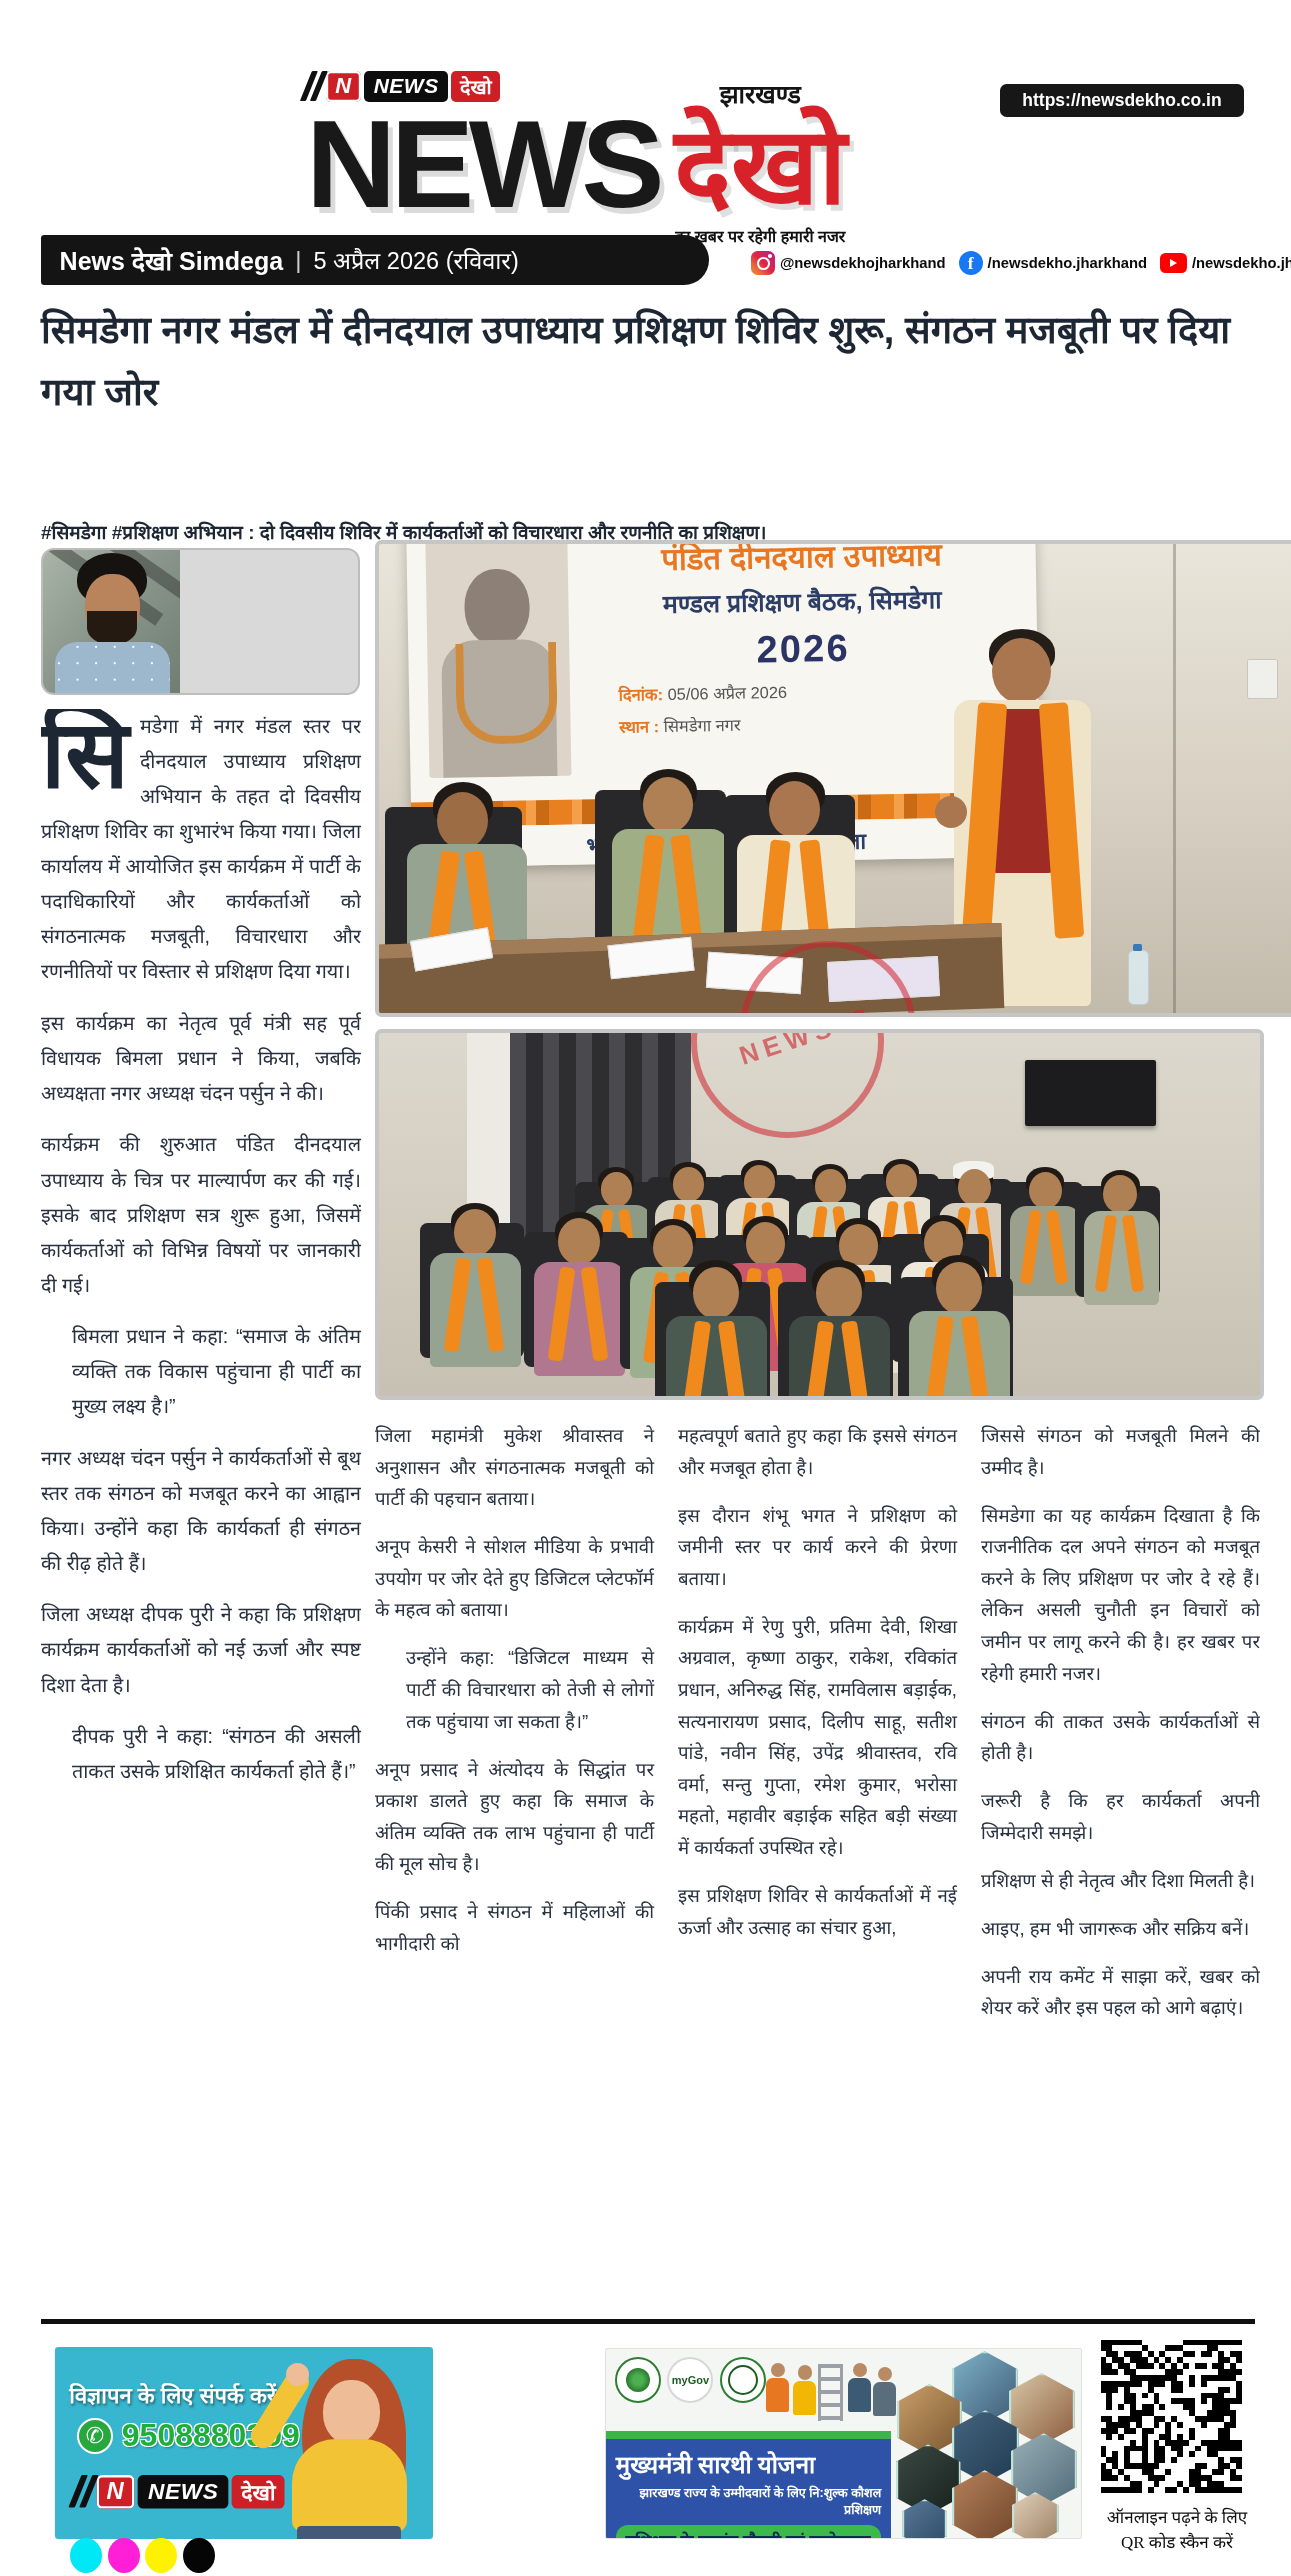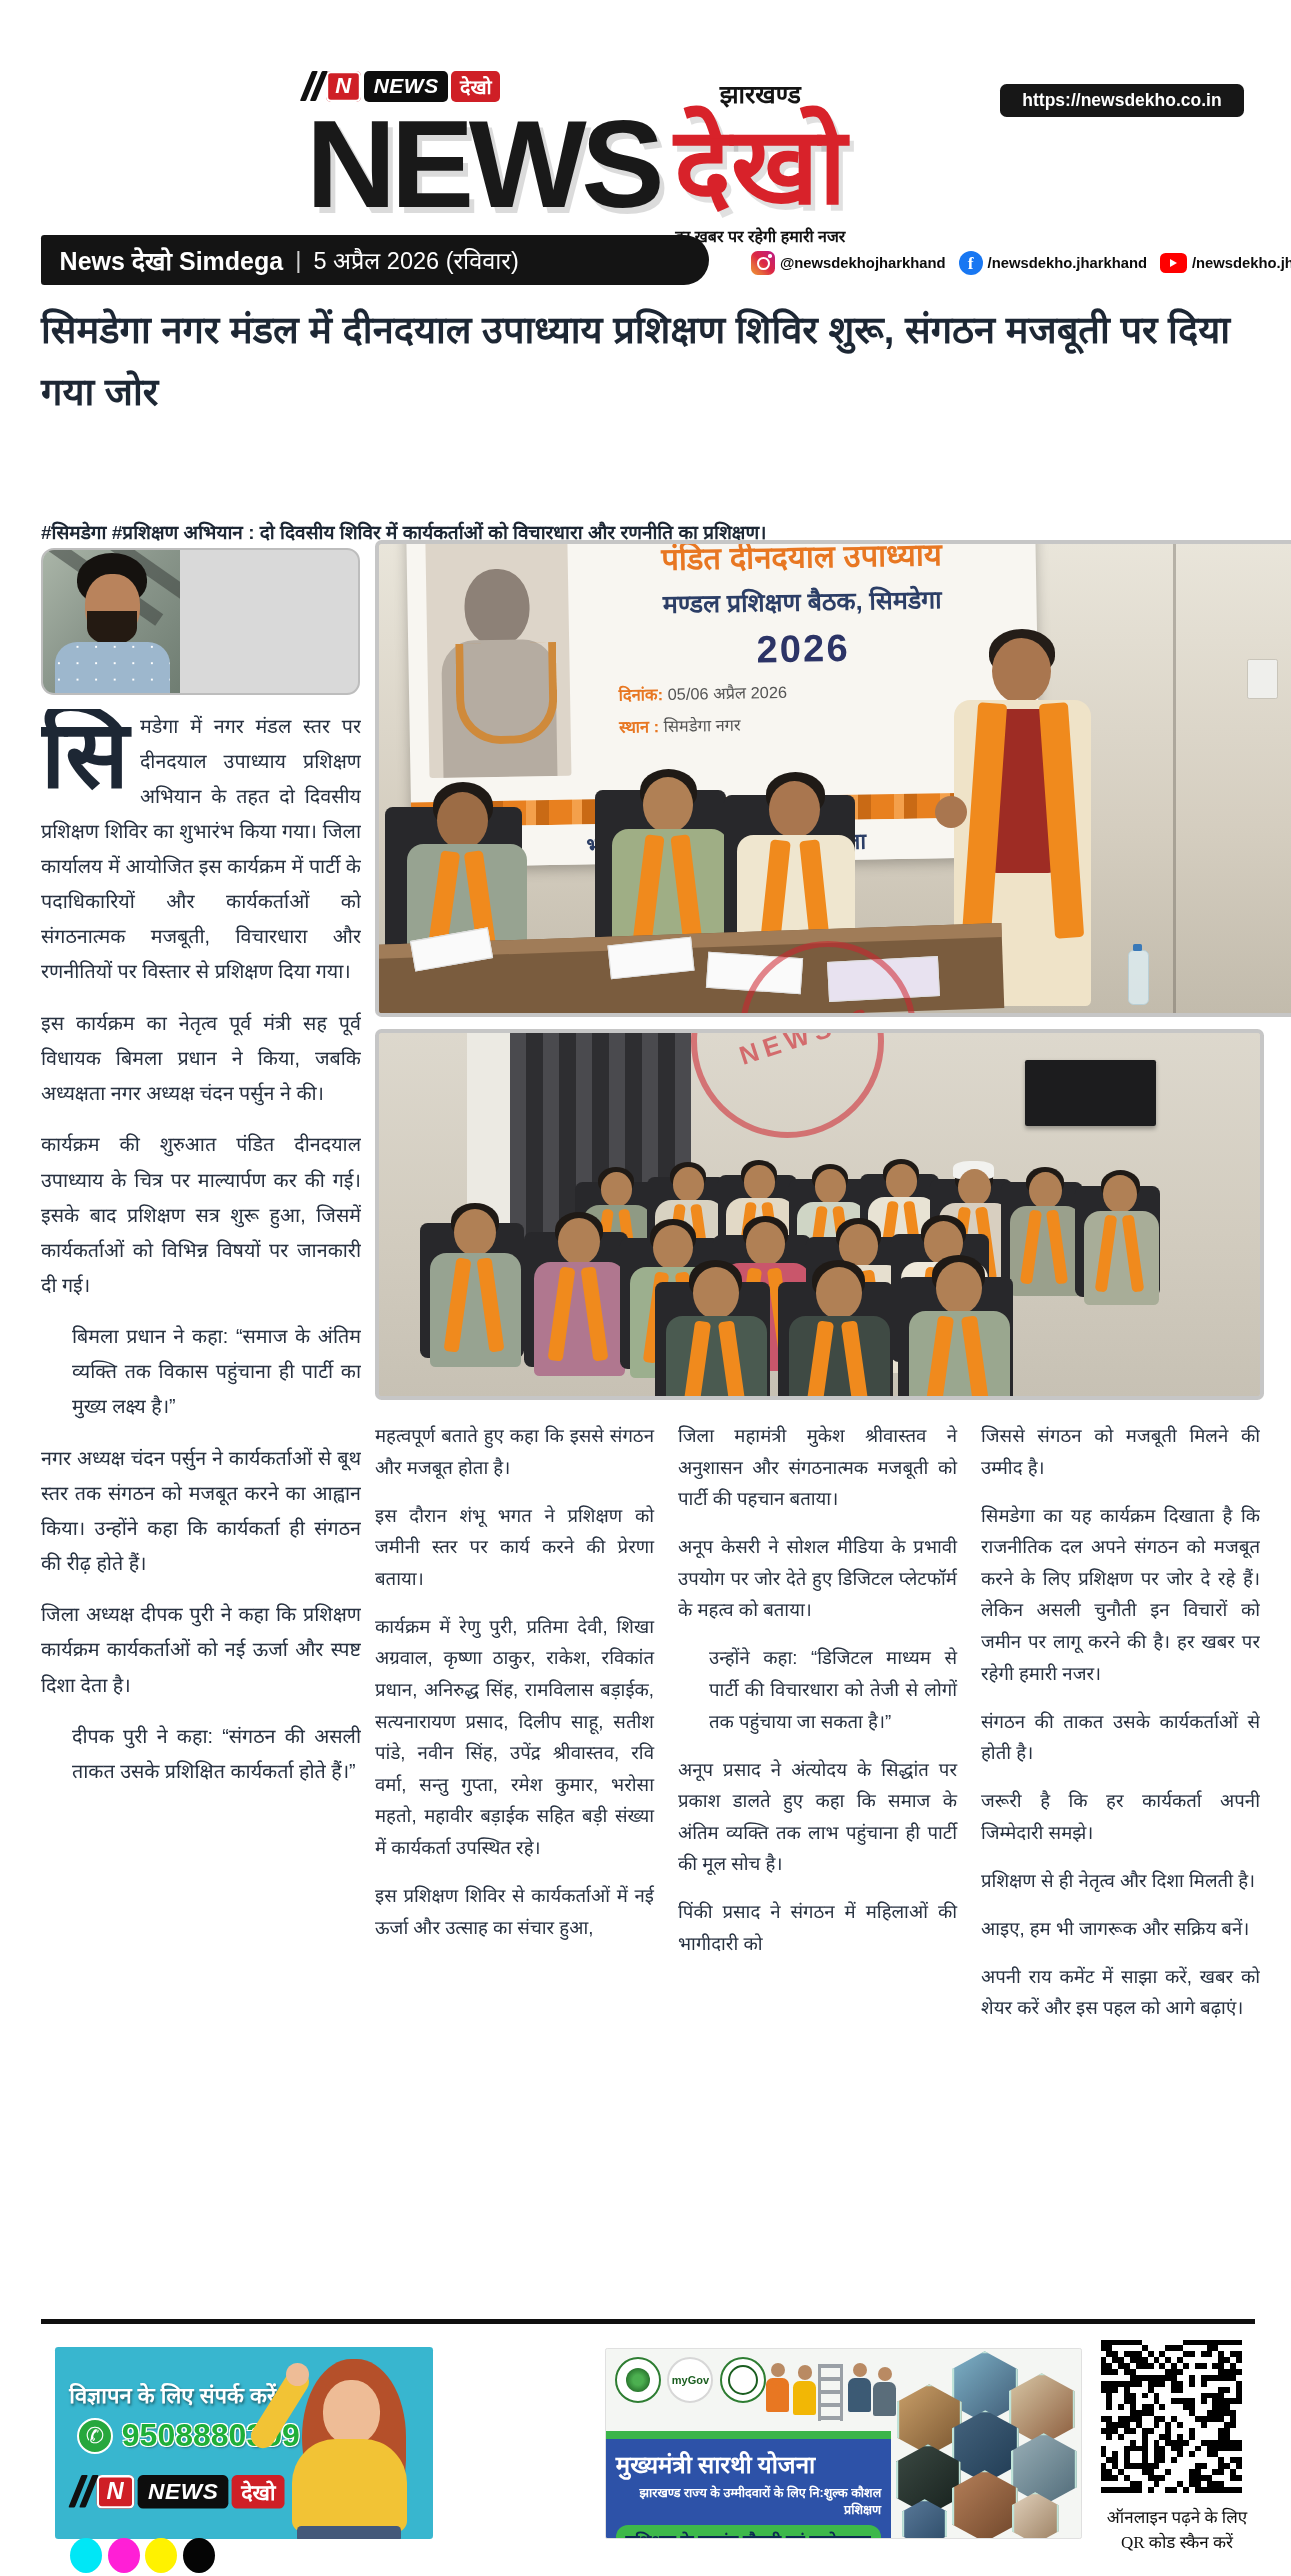--- a/index.html
+++ b/index.html
@@ -478,31 +478,31 @@
     <p>इस कार्यक्रम का नेतृत्व पूर्व मंत्री सह पूर्व विधायक बिमला प्रधान ने किया, जबकि अध्यक्षता नगर अध्यक्ष चंदन पर्सुन ने की।</p>
     <p>कार्यक्रम की शुरुआत पंडित दीनदयाल उपाध्याय के चित्र पर माल्यार्पण कर की गई। इसके बाद प्रशिक्षण सत्र शुरू हुआ, जिसमें कार्यकर्ताओं को विभिन्न विषयों पर जानकारी दी गई।</p>
     <p class="quote">बिमला प्रधान ने कहा: “समाज के अंतिम व्यक्ति तक विकास पहुंचाना ही पार्टी का मुख्य लक्ष्य है।”</p>
     <p>नगर अध्यक्ष चंदन पर्सुन ने कार्यकर्ताओं से बूथ स्तर तक संगठन को मजबूत करने का आह्वान किया। उन्होंने कहा कि कार्यकर्ता ही संगठन की रीढ़ होते हैं।</p>
     <p>जिला अध्यक्ष दीपक पुरी ने कहा कि प्रशिक्षण कार्यक्रम कार्यकर्ताओं को नई ऊर्जा और स्पष्ट दिशा देता है।</p>
     <p class="quote">दीपक पुरी ने कहा: “संगठन की असली ताकत उसके प्रशिक्षित कार्यकर्ता होते हैं।”</p>
   </div>
 
   <div class="cols-rest col-text">
     <div>
-      <p>महत्वपूर्ण बताते हुए कहा कि इससे संगठन और मजबूत होता है।</p>
-      <p>इस दौरान शंभू भगत ने प्रशिक्षण को जमीनी स्तर पर कार्य करने की प्रेरणा बताया।</p>
-      <p>कार्यक्रम में रेणु पुरी, प्रतिमा देवी, शिखा अग्रवाल, कृष्णा ठाकुर, राकेश, रविकांत प्रधान, अनिरुद्ध सिंह, रामविलास बड़ाईक, सत्यनारायण प्रसाद, दिलीप साहू, सतीश पांडे, नवीन सिंह, उपेंद्र श्रीवास्तव, रवि वर्मा, सन्तु गुप्ता, रमेश कुमार, भरोसा महतो, महावीर बड़ाईक सहित बड़ी संख्या में कार्यकर्ता उपस्थित रहे।</p>
-      <p>इस प्रशिक्षण शिविर से कार्यकर्ताओं में नई ऊर्जा और उत्साह का संचार हुआ,</p>
-    </div>
-    <div>
       <p>जिला महामंत्री मुकेश श्रीवास्तव ने अनुशासन और संगठनात्मक मजबूती को पार्टी की पहचान बताया।</p>
       <p>अनूप केसरी ने सोशल मीडिया के प्रभावी उपयोग पर जोर देते हुए डिजिटल प्लेटफॉर्म के महत्व को बताया।</p>
       <p class="quote">उन्होंने कहा: “डिजिटल माध्यम से पार्टी की विचारधारा को तेजी से लोगों तक पहुंचाया जा सकता है।”</p>
       <p>अनूप प्रसाद ने अंत्योदय के सिद्धांत पर प्रकाश डालते हुए कहा कि समाज के अंतिम व्यक्ति तक लाभ पहुंचाना ही पार्टी की मूल सोच है।</p>
       <p>पिंकी प्रसाद ने संगठन में महिलाओं की भागीदारी को</p>
+    </div>
+    <div>
+      <p>महत्वपूर्ण बताते हुए कहा कि इससे संगठन और मजबूत होता है।</p>
+      <p>इस दौरान शंभू भगत ने प्रशिक्षण को जमीनी स्तर पर कार्य करने की प्रेरणा बताया।</p>
+      <p>कार्यक्रम में रेणु पुरी, प्रतिमा देवी, शिखा अग्रवाल, कृष्णा ठाकुर, राकेश, रविकांत प्रधान, अनिरुद्ध सिंह, रामविलास बड़ाईक, सत्यनारायण प्रसाद, दिलीप साहू, सतीश पांडे, नवीन सिंह, उपेंद्र श्रीवास्तव, रवि वर्मा, सन्तु गुप्ता, रमेश कुमार, भरोसा महतो, महावीर बड़ाईक सहित बड़ी संख्या में कार्यकर्ता उपस्थित रहे।</p>
+      <p>इस प्रशिक्षण शिविर से कार्यकर्ताओं में नई ऊर्जा और उत्साह का संचार हुआ,</p>
     </div>
     <div>
       <p>जिससे संगठन को मजबूती मिलने की उम्मीद है।</p>
       <p>सिमडेगा का यह कार्यक्रम दिखाता है कि राजनीतिक दल अपने संगठन को मजबूत करने के लिए प्रशिक्षण पर जोर दे रहे हैं। लेकिन असली चुनौती इन विचारों को जमीन पर लागू करने की है। हर खबर पर रहेगी हमारी नजर।</p>
       <p>संगठन की ताकत उसके कार्यकर्ताओं से होती है।</p>
       <p>जरूरी है कि हर कार्यकर्ता अपनी जिम्मेदारी समझे।</p>
       <p>प्रशिक्षण से ही नेतृत्व और दिशा मिलती है।</p>
       <p>आइए, हम भी जागरूक और सक्रिय बनें।</p>
       <p>अपनी राय कमेंट में साझा करें, खबर को शेयर करें और इस पहल को आगे बढ़ाएं।</p>
     </div>

